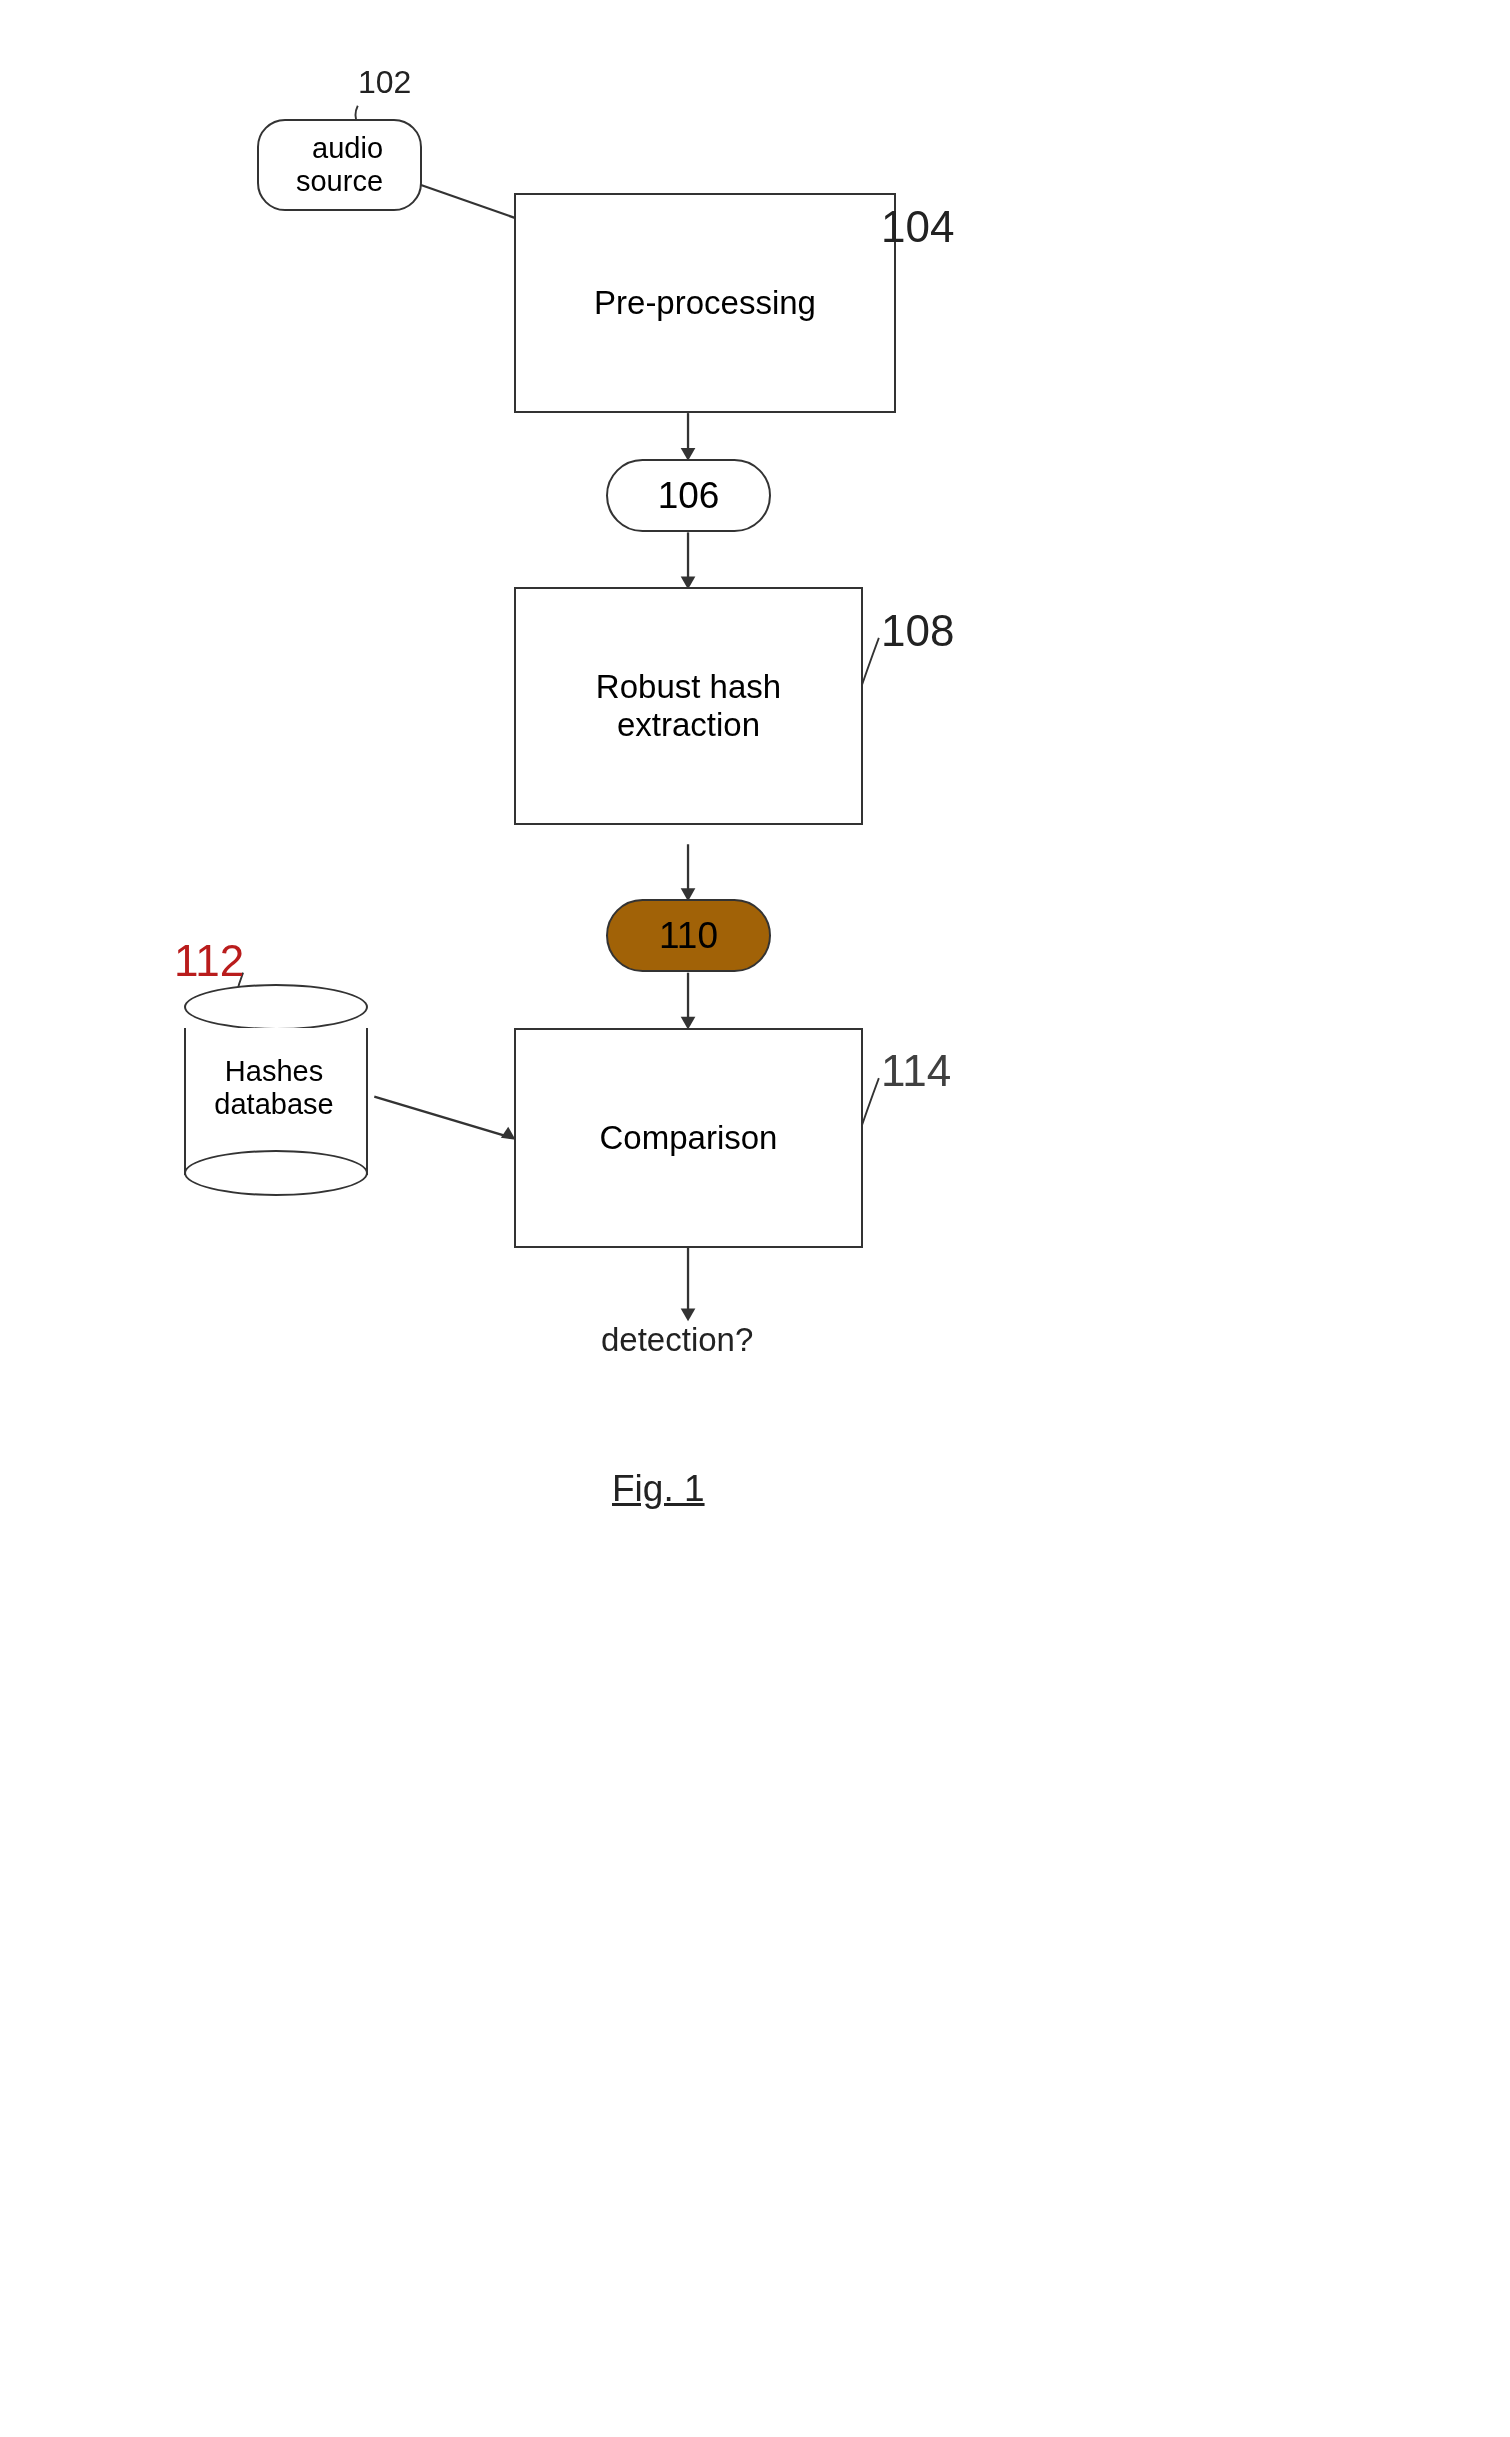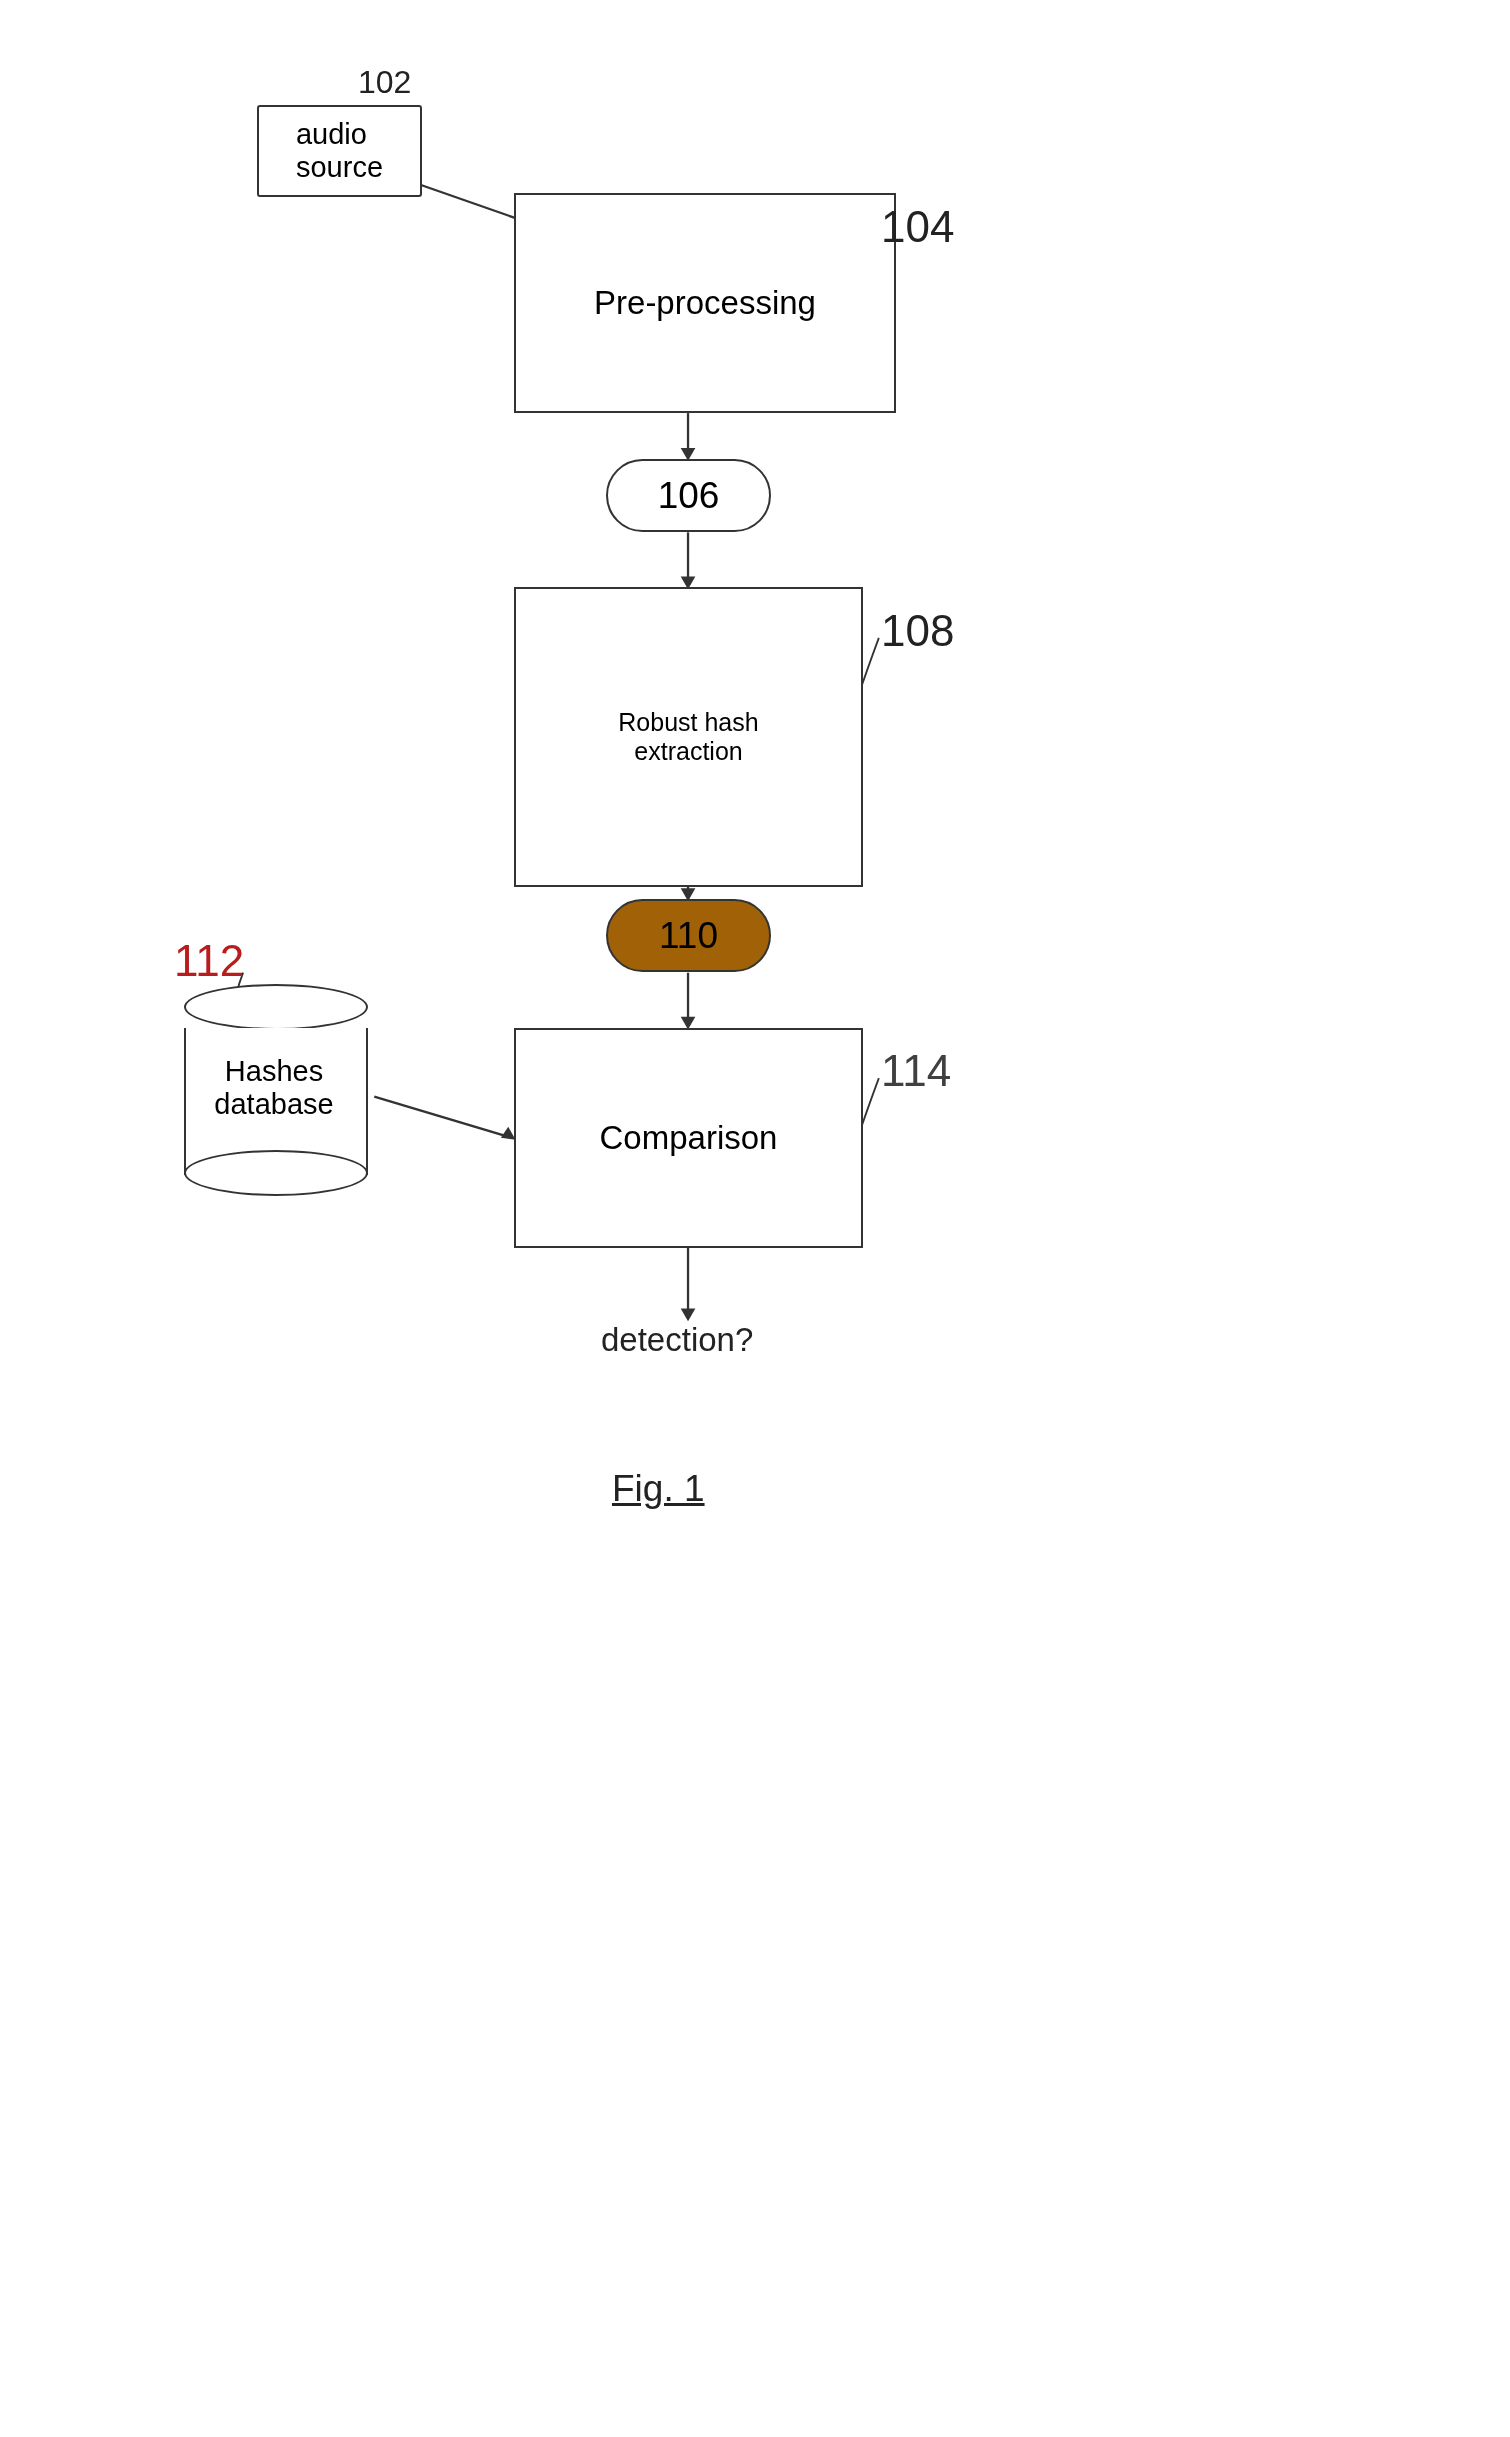--- a/index.html
+++ b/index.html
@@ -21,30 +21,30 @@
       position: absolute;
       top: 0;
       left: 0;
       width: 1510px;
       height: 2438px;
     }
 
     
     .audio-source-box {
       position: absolute;
-      top: 105px;
+      top: 119px;
       left: 257px;
       width: 165px;
       height: 92px;
       border: 2.3px solid #333;
-      border-radius: 3px;
-      display: flex;
-      align-items: center;
-      justify-content: center;
-      text-align: left;
+      border-radius: 28px;
+      display: flex;
+      align-items: center;
+      justify-content: center;
+      text-align: right;
       font-size: 29px;
       background: white;
     }
 
     .label-102 {
       position: absolute;
       top: 64px;
       left: 358px;
       font-size: 32px;
       font-weight: 400;
@@ -92,27 +92,27 @@
       font-weight: 500;
       background: white;
     }
 
     
     .robust-hash-box {
       position: absolute;
       top: 587px;
       left: 514px;
       width: 349px;
-      height: 300px;
+      height: 238px;
       border: 2.3px solid #333;
       display: flex;
       align-items: center;
       justify-content: center;
       text-align: center;
-      font-size: 25px;
+      font-size: 33px;
       background: white;
     }
 
     .label-108 {
       position: absolute;
       top: 606px;
       left: 881px;
       font-size: 44px;
       font-weight: 400;
       color: #222;

